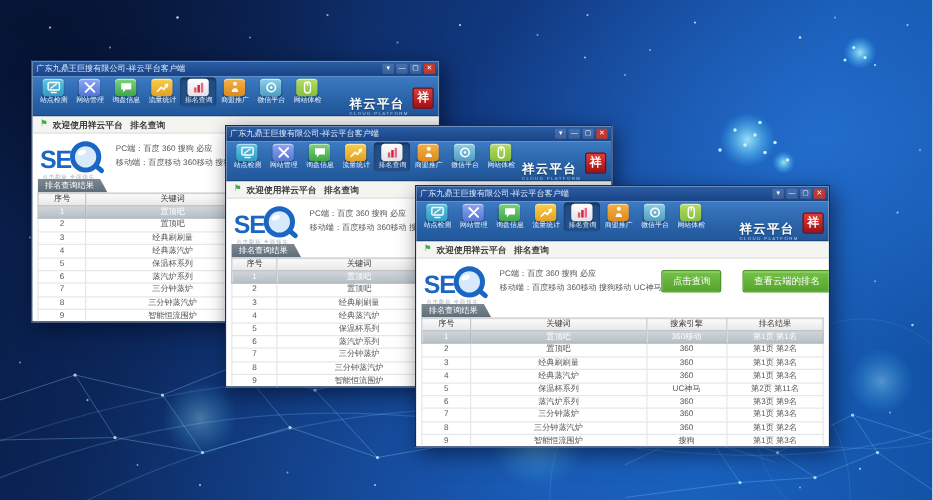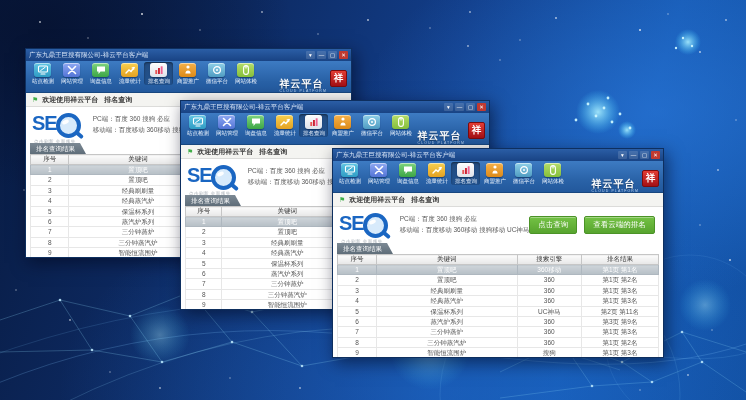--- a/index.html
+++ b/index.html
@@ -41,31 +41,31 @@
   .brand-seal{width:15px;height:15px;background:linear-gradient(#e23c34,#a31015);border:1px solid #7c0b0e;border-radius:2px;
     color:#fff;font-size:9.5px;font-weight:bold;display:flex;align-items:center;justify-content:center;}
 
   .notice{height:13px;flex:none;background:#f4f4f1;border-bottom:1px solid #dcdcda;display:flex;align-items:center;padding:0 6px;}
   .flag{color:#3fae49;font-size:7px;line-height:1;margin-right:4px;}
   .notice-welcome,.notice-section{font-size:7px;color:#3b3b3b;font-weight:bold;white-space:nowrap;}
   .notice-section{margin-left:6px;}
 
   .content{flex:1;background:#fff;display:flex;flex-direction:column;padding:0 4px;min-height:0;}
   .seo-row{height:36px;flex:none;display:flex;align-items:center;}
-  .seo-logo{position:relative;display:flex;align-items:flex-start;margin-left:2px;}
+  .seo-logo{position:relative;display:flex;align-items:flex-end;margin-left:2px;}
   .seo-se{font-size:20px;font-weight:800;color:#1a66c2;letter-spacing:-1px;line-height:20px;}
   .seo-o{width:17px;height:17px;border:4px solid #1a66c2;border-radius:50%;background:#d7eafb;position:relative;margin-left:-1px;}
   .seo-o::before{content:'';position:absolute;left:2px;top:3px;width:7px;height:4px;border-radius:50%;
     background:rgba(255,255,255,.95);transform:rotate(-25deg);}
   .seo-o::after{content:'';position:absolute;width:9px;height:3.5px;background:#1a66c2;right:-7px;bottom:-3px;
     transform:rotate(40deg);border-radius:2px;}
   .seo-slogan{position:absolute;left:2px;bottom:-6px;font-size:4.5px;color:#a8b0b8;white-space:nowrap;letter-spacing:.5px;}
   .engine-lines{margin-left:12px;display:flex;flex-direction:column;gap:2px;}
   .engine-line{font-size:6.5px;color:#5a5a5a;white-space:nowrap;}
-  .btn-group{margin-left:auto;display:flex;gap:7px;margin-right:16px;}
+  .btn-group{margin-left:auto;display:flex;gap:17px;margin-right:16px;}
   .btn-green{background:linear-gradient(#74c245,#57a42e);border:1px solid #4b9327;border-radius:2px;
     color:#fff;font-size:7.5px;line-height:1;padding:4.5px 8px;white-space:nowrap;box-shadow:inset 0 1px 0 rgba(255,255,255,.35);}
 
   .tab{align-self:flex-start;flex:none;background:linear-gradient(#7c8994,#5e6d79);color:#fff;font-size:6.5px;line-height:11px;
     padding:0 11px 0 6px;clip-path:polygon(0 0,calc(100% - 6px) 0,100% 100%,0 100%);white-space:nowrap;}
   table{width:100%;border-collapse:collapse;table-layout:fixed;flex:none;}
   thead th{background:linear-gradient(#fbfbfb,#e7e7e7);border:1px solid #c6c6c6;font-size:6.5px;height:9px;
     font-weight:normal;color:#333;padding:0;white-space:nowrap;overflow:hidden;}
   tbody td{border:1px solid #e7e7e7;font-size:6.5px;height:9.4px;line-height:9.4px;text-align:center;color:#555;
     padding:0;white-space:nowrap;overflow:hidden;}

